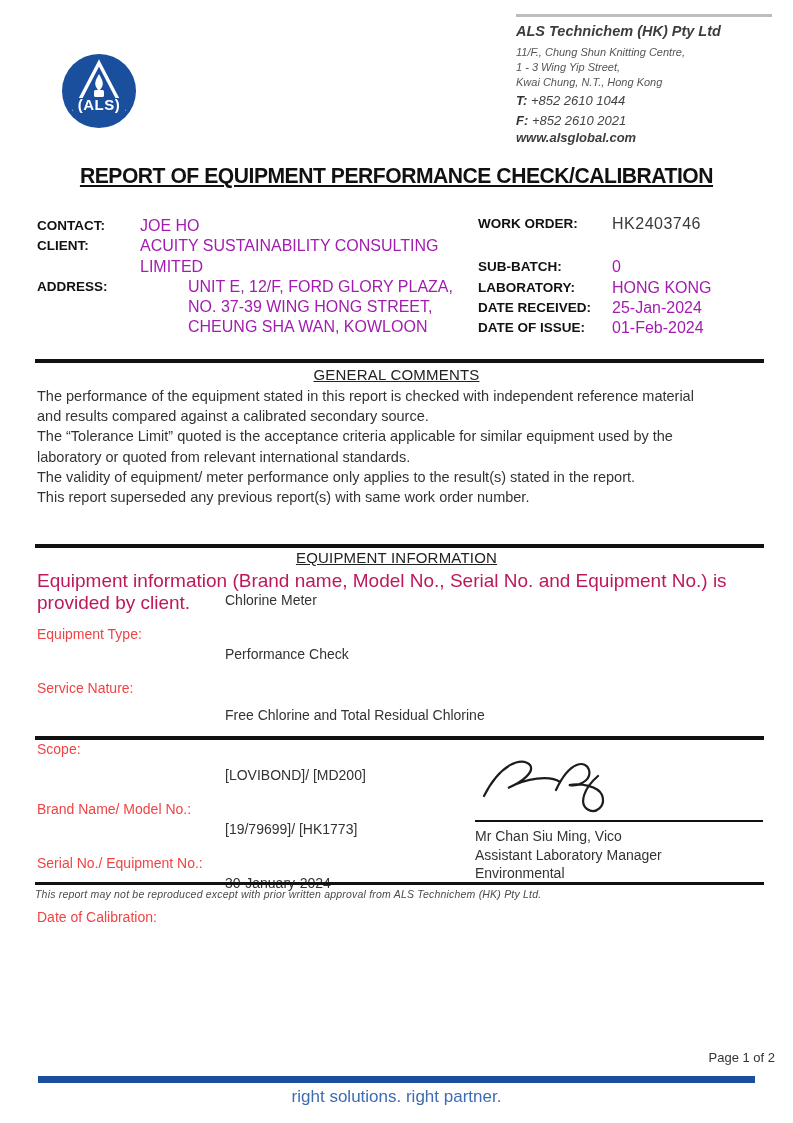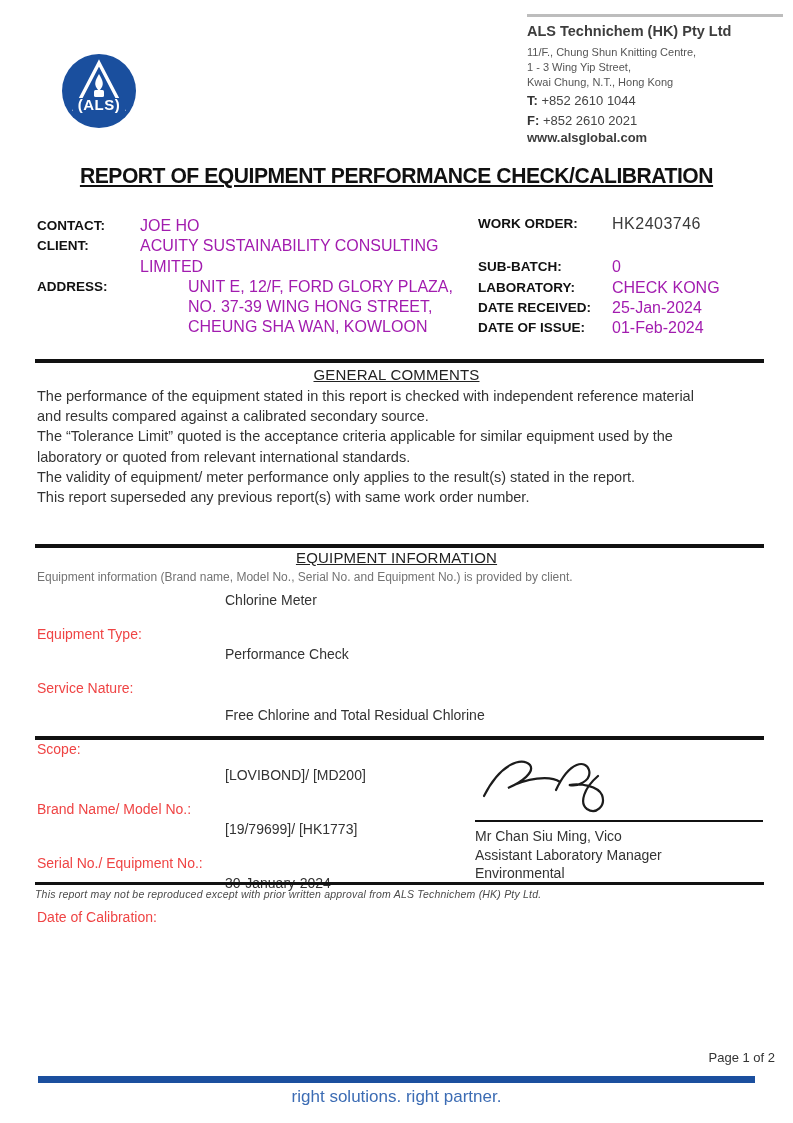--- a/index.html
+++ b/index.html
@@ -10,21 +10,21 @@
     width: 793px;
     height: 1123px;
     margin: 0 auto;
     background: #ffffff;
     color: #2b2b2b;
     overflow: hidden;
   }
 
   
   .logo-wrap { position: absolute; left: 60px; top: 52px; width: 78px; height: 78px; }
-  .company-block { position: absolute; left: 527px; top: 14px; width: 258px; }
+  .company-block { position: absolute; left: 516px; top: 14px; width: 258px; font-style: italic; }
   .company-topline { width: 256px; height: 3px; background: #bdbdbd; margin-bottom: 6px; }
   .company-name { font-size: 14.5px; font-weight: bold; color: #3d3d3d; margin-bottom: 6px; }
   .company-addr { font-size: 11px; color: #555; line-height: 15px; }
   .company-tel { font-size: 13px; color: #444; line-height: 16.5px; margin-top: 3px; }
   .company-tel b { color: #333; }
   .company-web { font-size: 13px; font-weight: bold; color: #3d3d3d; margin-top: 1px; }
 
   
   .report-title {
     position: absolute; top: 163px; left: 0; width: 100%;
@@ -51,21 +51,21 @@
   .section-heading {
     position: absolute; left: 0; width: 100%; text-align: center;
     font-size: 15px; color: #222; text-decoration: underline; letter-spacing: 0.2px;
   }
   .comments-body {
     position: absolute; left: 37px; top: 386px; width: 672px;
     font-size: 14.5px; color: #333; line-height: 20.2px;
   }
   .equip-intro {
     position: absolute; left: 37px; top: 570px; width: 700px;
-    font-size: 12px; color: #737373;
+    font-size: 19px; color: #be185d;
   }
   .equip-fields { position: absolute; left: 37px; top: 590px; width: 700px; font-size: 14px; }
   .efield { display: flex; line-height: 20.3px; }
   .efield .elabel { width: 188px; flex-shrink: 0; color: #ef4444; margin-top: 34px; }
   .efield .evalue { color: #333; text-align: right; }
   .egap { height: 6px; }
 
   
   .sig-image { position: absolute; left: 478px; top: 748px; }
   .sig-block { position: absolute; left: 475px; top: 820px; width: 288px; }
@@ -142,21 +142,21 @@
       <span class="label">WORK ORDER:</span>
       <span class="work-order-value">HK2403746</span>
     </div>
     <div class="order-gap"></div>
     <div class="row">
       <span class="label">SUB-BATCH:</span>
       <span class="value">0</span>
     </div>
     <div class="row">
       <span class="label">LABORATORY:</span>
-      <span class="value">CHECK KONG</span>
+      <span class="value">HONG KONG</span>
     </div>
     <div class="row">
       <span class="label">DATE RECEIVED:</span>
       <span class="value">25-Jan-2024</span>
     </div>
     <div class="row">
       <span class="label">DATE OF ISSUE:</span>
       <span class="value">01-Feb-2024</span>
     </div>
   </div>

